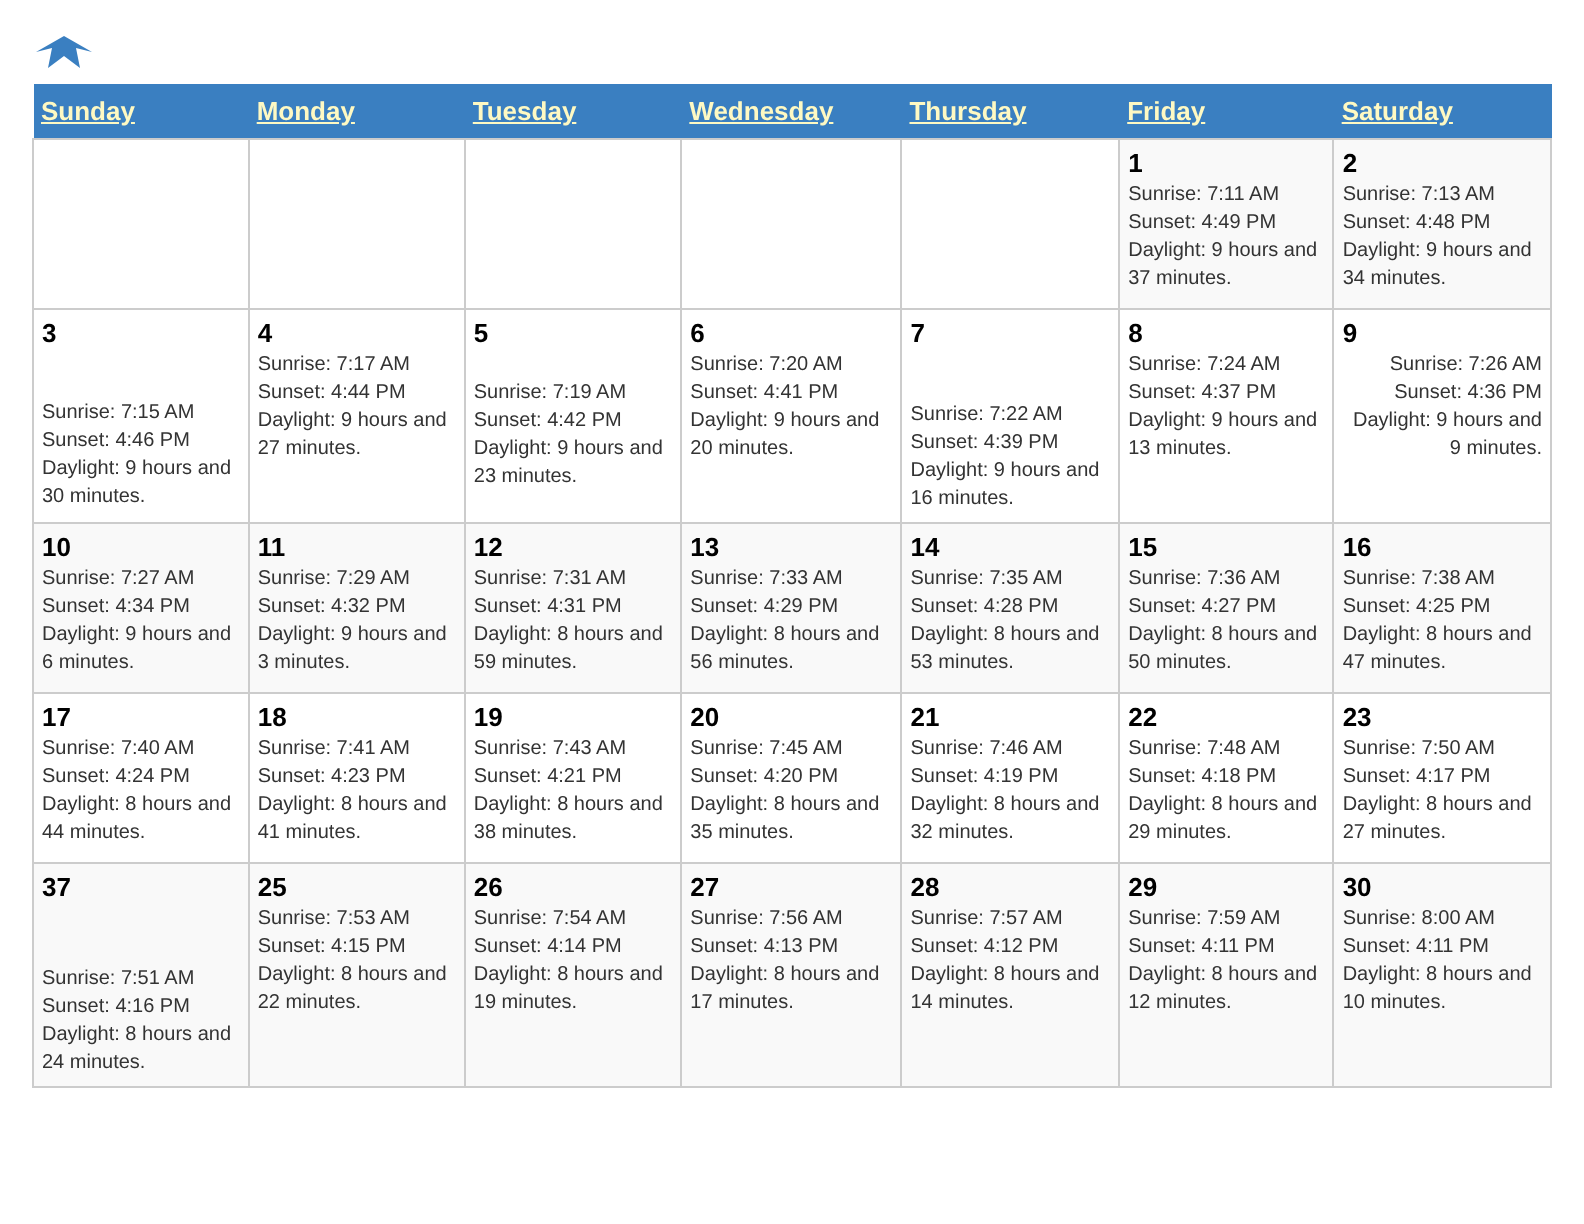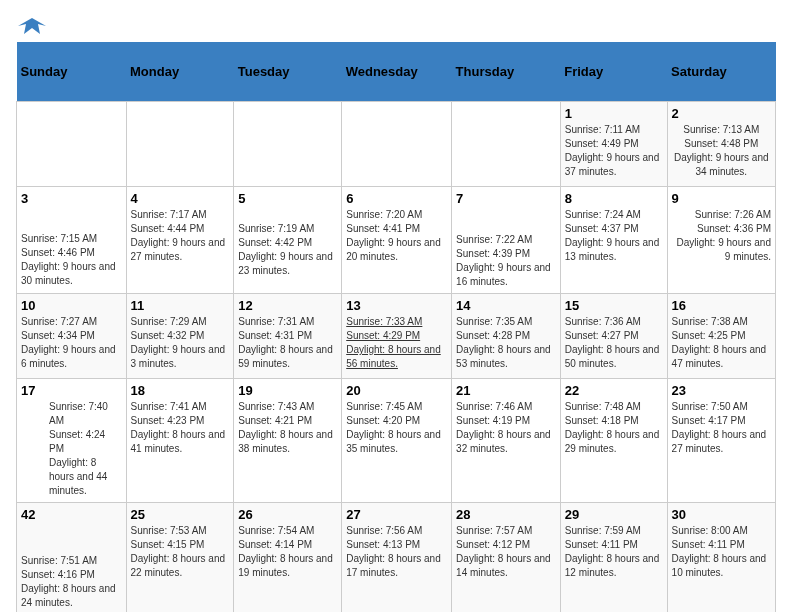--- a/index.html
+++ b/index.html
@@ -43,25 +43,26 @@
       font-size: 14px;
       color: #555;
     }
     table {
       width: 100%;
       border-collapse: collapse;
       font-size: 11px;
     }
     thead tr th {
       background-color: #3a7fc1;
-      color: #000000;
-      padding: 22px 4px;
+      color: #fef9c3;
+      padding: 6px 4px;
       text-align: left;
       font-size: 13px;
       font-weight: bold;
+      text-decoration: underline;
     }
     tbody tr td {
       border: 1px solid #ccc;
       vertical-align: top;
       padding: 4px;
       width: 113px;
       min-height: 80px;
       height: 85px;
     }
     tbody tr:nth-child(odd) td {
@@ -126,21 +127,21 @@
         <td class="empty-cell"></td>
         <td class="empty-cell"></td>
         <td>
           <span class="day-number">1</span>
           <div class="day-info" style="white-space: pre-line;">Sunrise: 7:11 AM
 Sunset: 4:49 PM
 Daylight: 9 hours and 37 minutes.</div>
         </td>
         <td>
           <span class="day-number">2</span>
-          <div class="day-info" style="white-space: pre-line; text-align: center;">Sunrise: 7:13 AM
+          <div class="day-info" style="white-space: pre-line;">Sunrise: 7:13 AM
 Sunset: 4:48 PM
 Daylight: 9 hours and 34 minutes.</div>
         </td>
       </tr>
       <tr>
         <td>
           <span class="day-number">3</span>
           <div class="day-info" style="white-space: pre-line; margin-top: 26px;">Sunrise: 7:15 AM
 Sunset: 4:46 PM
 Daylight: 9 hours and 30 minutes.</div>
@@ -196,21 +197,21 @@
 Daylight: 9 hours and 3 minutes.</div>
         </td>
         <td>
           <span class="day-number">12</span>
           <div class="day-info" style="white-space: pre-line;">Sunrise: 7:31 AM
 Sunset: 4:31 PM
 Daylight: 8 hours and 59 minutes.</div>
         </td>
         <td>
           <span class="day-number">13</span>
-          <div class="day-info" style="white-space: pre-line; text-decoration: underline;">Sunrise: 7:33 AM
+          <div class="day-info" style="white-space: pre-line;">Sunrise: 7:33 AM
 Sunset: 4:29 PM
 Daylight: 8 hours and 56 minutes.</div>
         </td>
         <td>
           <span class="day-number">14</span>
           <div class="day-info" style="white-space: pre-line;">Sunrise: 7:35 AM
 Sunset: 4:28 PM
 Daylight: 8 hours and 53 minutes.</div>
         </td>
         <td>
@@ -222,21 +223,21 @@
         <td>
           <span class="day-number">16</span>
           <div class="day-info" style="white-space: pre-line;">Sunrise: 7:38 AM
 Sunset: 4:25 PM
 Daylight: 8 hours and 47 minutes.</div>
         </td>
       </tr>
       <tr>
         <td>
           <span class="day-number">17</span>
-          <div class="day-info" style="white-space: pre-line; margin-left: 28px;">Sunrise: 7:40 AM
+          <div class="day-info" style="white-space: pre-line;">Sunrise: 7:40 AM
 Sunset: 4:24 PM
 Daylight: 8 hours and 44 minutes.</div>
         </td>
         <td>
           <span class="day-number">18</span>
           <div class="day-info" style="white-space: pre-line;">Sunrise: 7:41 AM
 Sunset: 4:23 PM
 Daylight: 8 hours and 41 minutes.</div>
         </td>
         <td>
@@ -265,21 +266,21 @@
         </td>
         <td>
           <span class="day-number">23</span>
           <div class="day-info" style="white-space: pre-line;">Sunrise: 7:50 AM
 Sunset: 4:17 PM
 Daylight: 8 hours and 27 minutes.</div>
         </td>
       </tr>
       <tr>
         <td>
-          <span class="day-number">42</span>
+          <span class="day-number">37</span>
           <div class="day-info" style="white-space: pre-line; margin-top: 32px;">Sunrise: 7:51 AM
 Sunset: 4:16 PM
 Daylight: 8 hours and 24 minutes.</div>
         </td>
         <td>
           <span class="day-number">25</span>
           <div class="day-info" style="white-space: pre-line;">Sunrise: 7:53 AM
 Sunset: 4:15 PM
 Daylight: 8 hours and 22 minutes.</div>
         </td>

